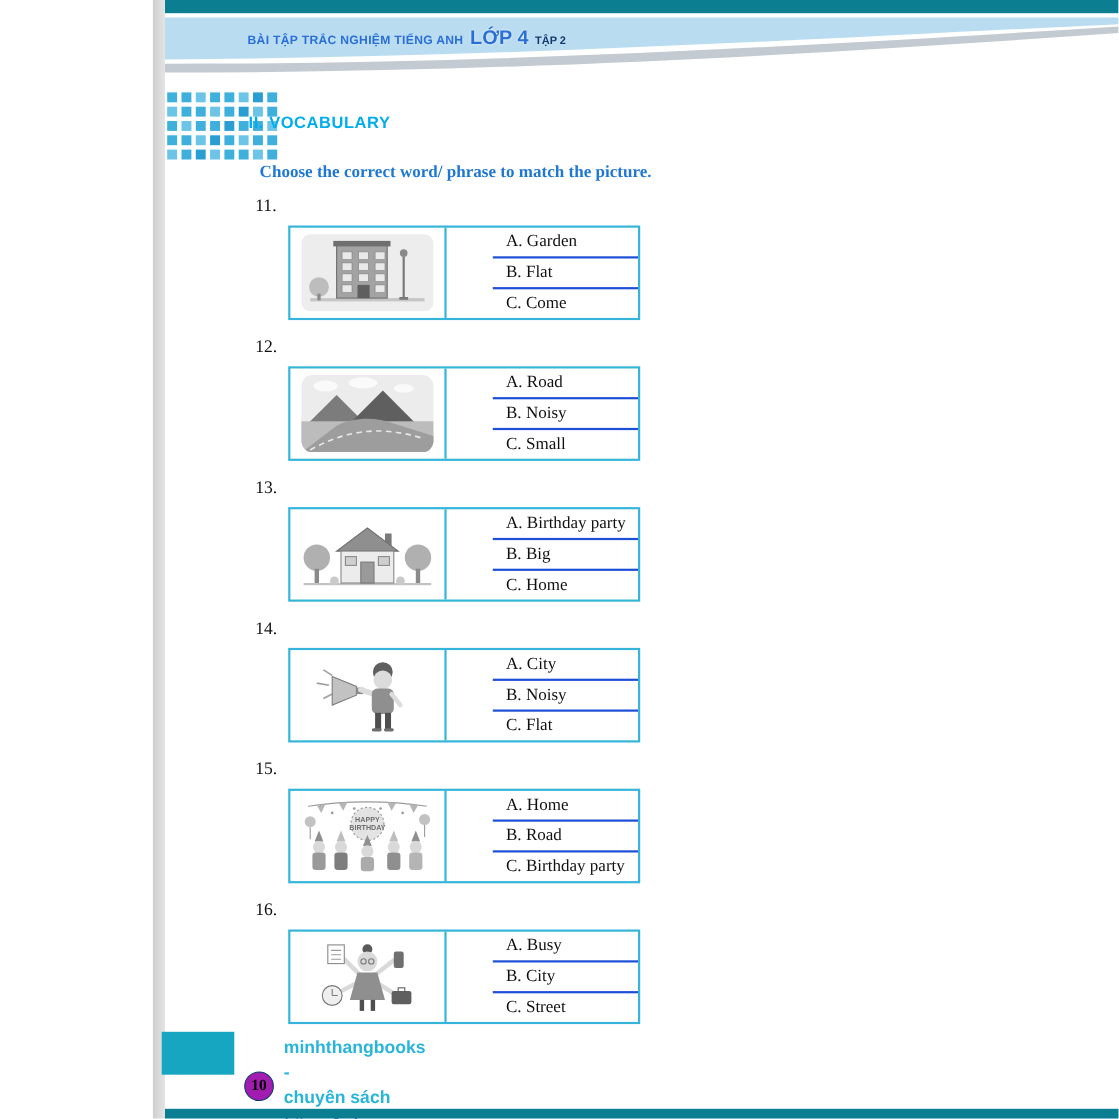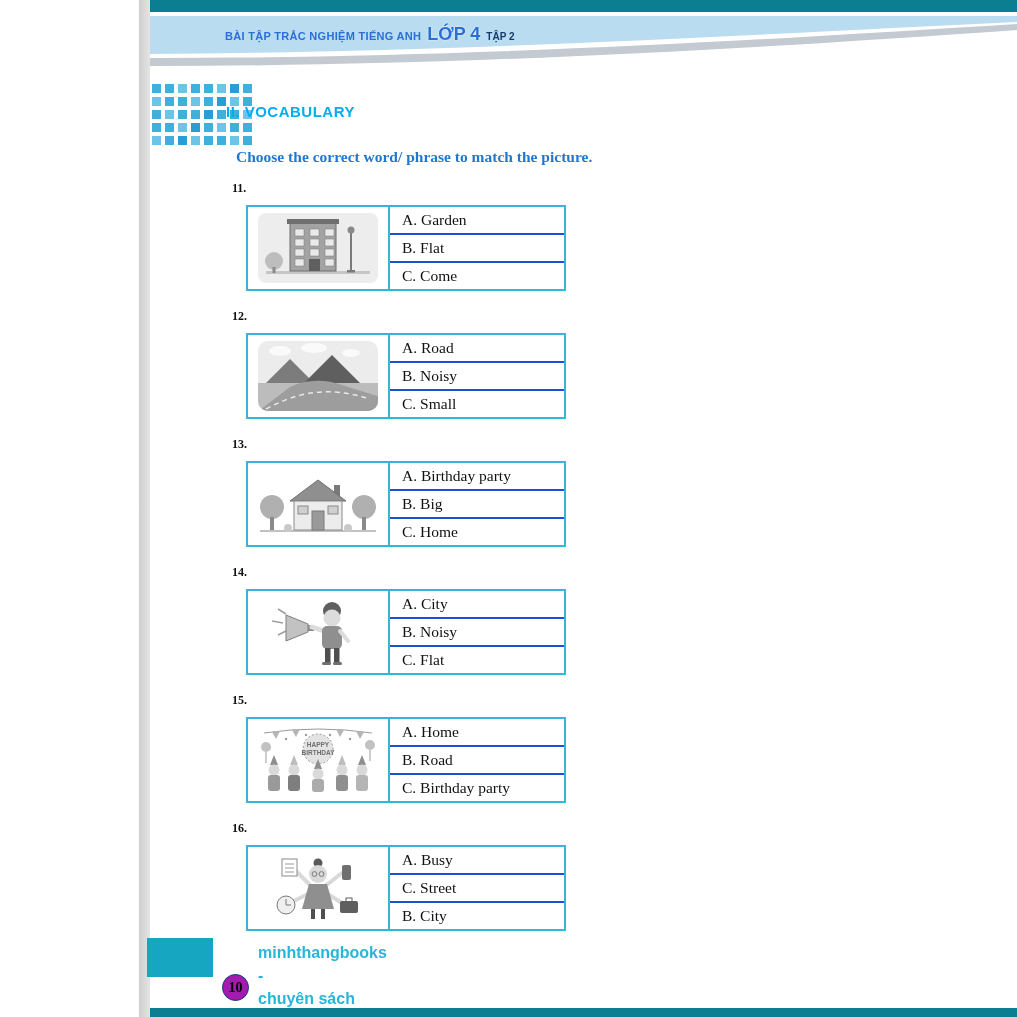--- a/index.html
+++ b/index.html
@@ -30,23 +30,23 @@
   .section-heading { position:absolute; left:226px; top:103px;
                      font-family:"Liberation Sans", sans-serif; font-weight:bold;
                      font-size:15px; letter-spacing:.5px; color:#00adee; }
 
   .instruction { position:absolute; left:236px; top:148px; font-weight:bold;
                  font-size:15.5px; color:#1e78d2; }
 
   
   .questions { position:absolute; left:232px; top:178px; width:380px; }
   .question  { margin-bottom:15px; }
-  .q-num     { font-weight:bold; font-size:12px; color:#111; line-height:20px; margin-bottom:7px; }
-  .q-table   { margin-left:14px; width:320px; height:86px; border:2px solid #35b6d9;
-               display:flex; background:#fff; }
+  .q-num     { font-weight:normal; font-size:16px; color:#111; line-height:20px; margin-bottom:7px; }
+  .q-table   { margin-left:30px; width:320px; height:86px; border:2px solid #35b6d9;
+               display:flex; background:#fff;gap:42px; }
   .q-img-cell{ width:142px; border-right:2px solid #35b6d9; display:flex;
                align-items:center; justify-content:center; }
   .q-options { flex:1; display:flex; flex-direction:column; }
   .q-opt     { flex:1; display:flex; align-items:center; padding-left:12px;
                font-size:15.5px; color:#111; border-top:2px solid #1d4ed8; }
   .q-opt:first-child { border-top:none; }
 
   
   .footer { position:absolute; left:222px; top:944px; display:flex; align-items:center; gap:9px; }
   .page-circle { width:27px; height:27px; border:1.6px solid #123a6d; border-radius:50%;
@@ -331,22 +331,22 @@
             <circle cx="62" cy="23" r="9" fill="#d9d9d9"></circle>
             <circle cx="58.5" cy="23" r="2.4" fill="none" stroke="#7a7a7a"></circle>
             <circle cx="65.5" cy="23" r="2.4" fill="none" stroke="#7a7a7a"></circle>
             <polygon points="53,33 71,33 78,58 46,58" fill="#8f8f8f"></polygon>
             <rect x="55" y="58" width="4" height="10" fill="#4f4f4f"></rect>
             <rect x="65" y="58" width="4" height="10" fill="#4f4f4f"></rect>
           </svg>
         </div>
         <div class="q-options">
           <div class="q-opt">A. Busy</div>
+          <div class="q-opt">B. City</div>
           <div class="q-opt">C. Street</div>
-          <div class="q-opt">B. City</div>
         </div>
       </div>
     </div>
 
   </div>
 
   <div class="corner-teal"></div>
   <div class="footer">
     <div class="page-circle">10</div>
     <div class="footer-text">

